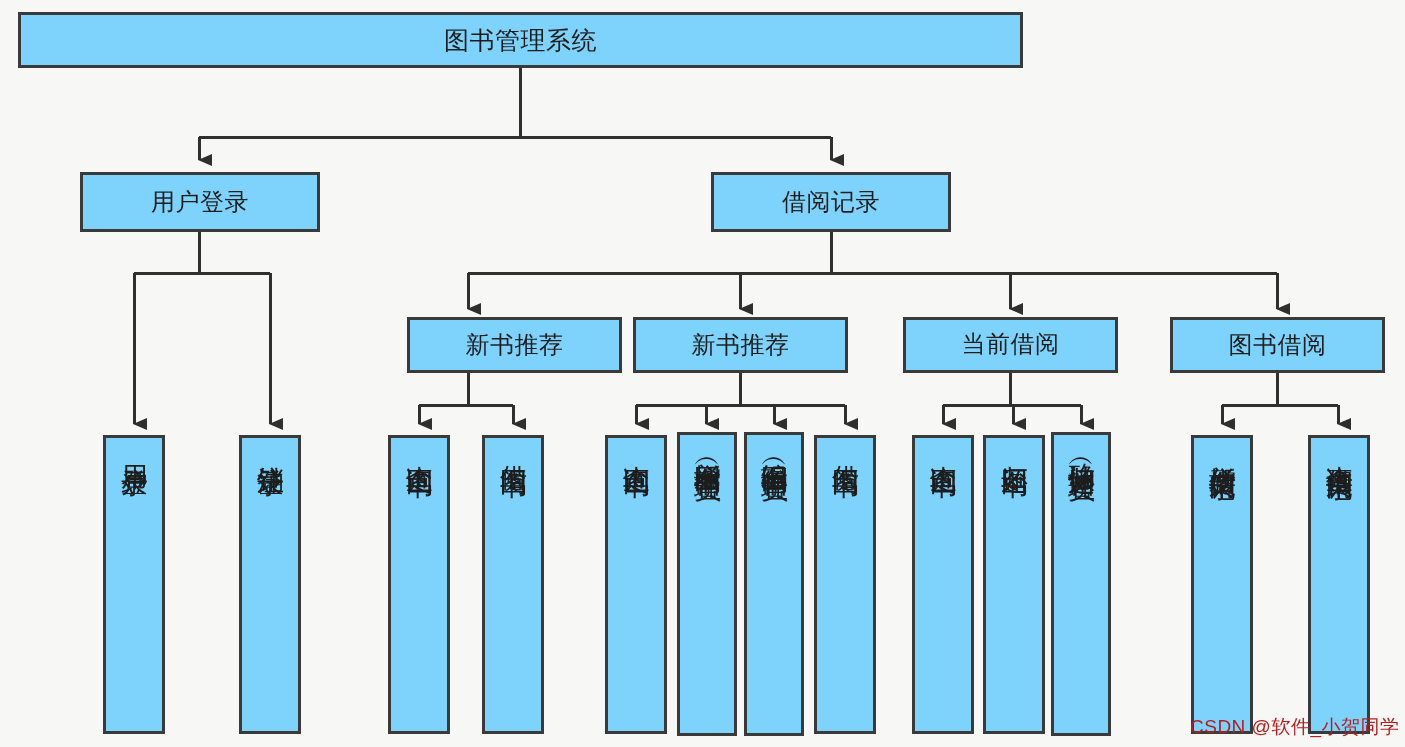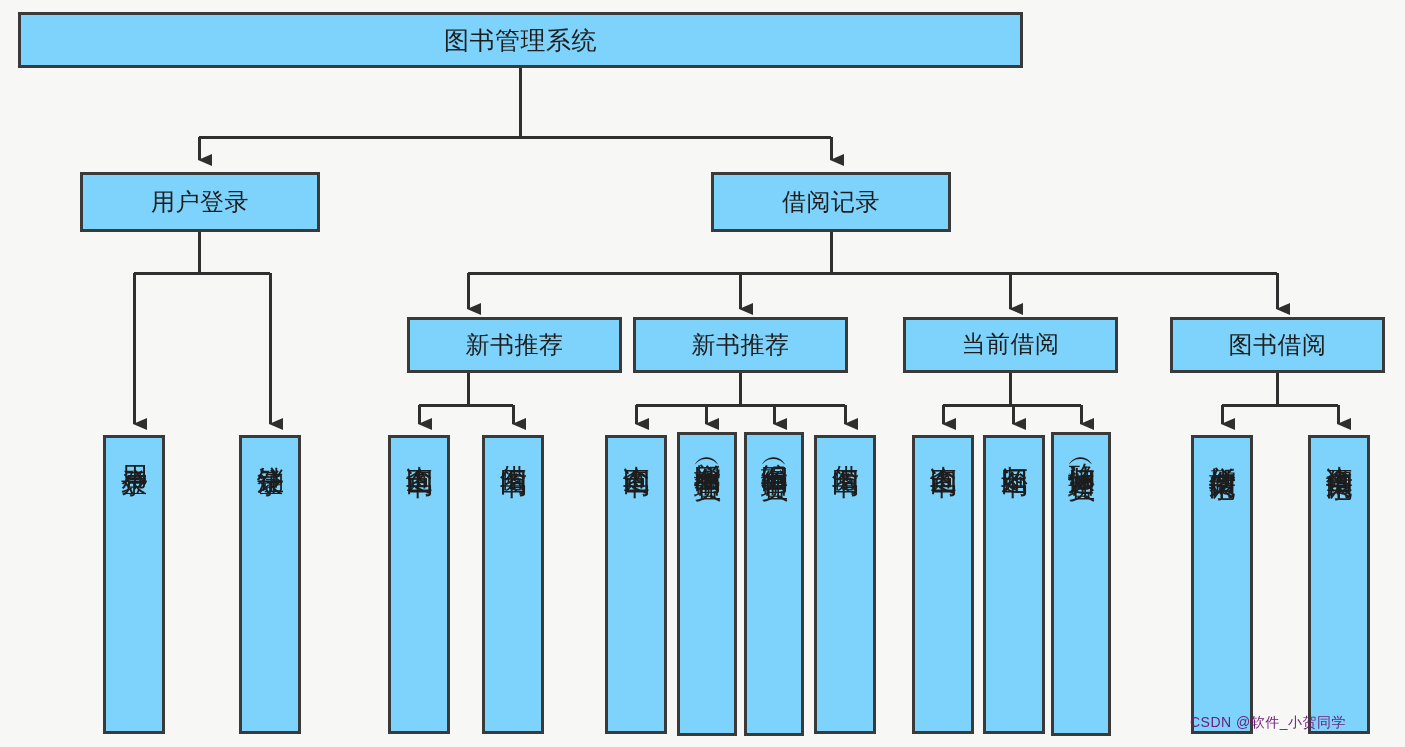--- a/index.html
+++ b/index.html
@@ -56,22 +56,22 @@
     line-height: 1.0;
   }
   .node.root .label { font-size: 25px; }
   .node.lvl2 .label { font-size: 24px; }
   .node.lvl3 .label { font-size: 24px; }
 
   #watermark {
     position: absolute;
     left: 1190px;
     top: 714px;
-    font-size: 14px;
-    color: #701a75;
+    font-size: 19px;
+    color: #b91c1c;
     letter-spacing: 0.5px;
     white-space: nowrap;
     pointer-events: none;
   }
 </style>
 </head>
 <body>
 
 <div id="canvas">
 

